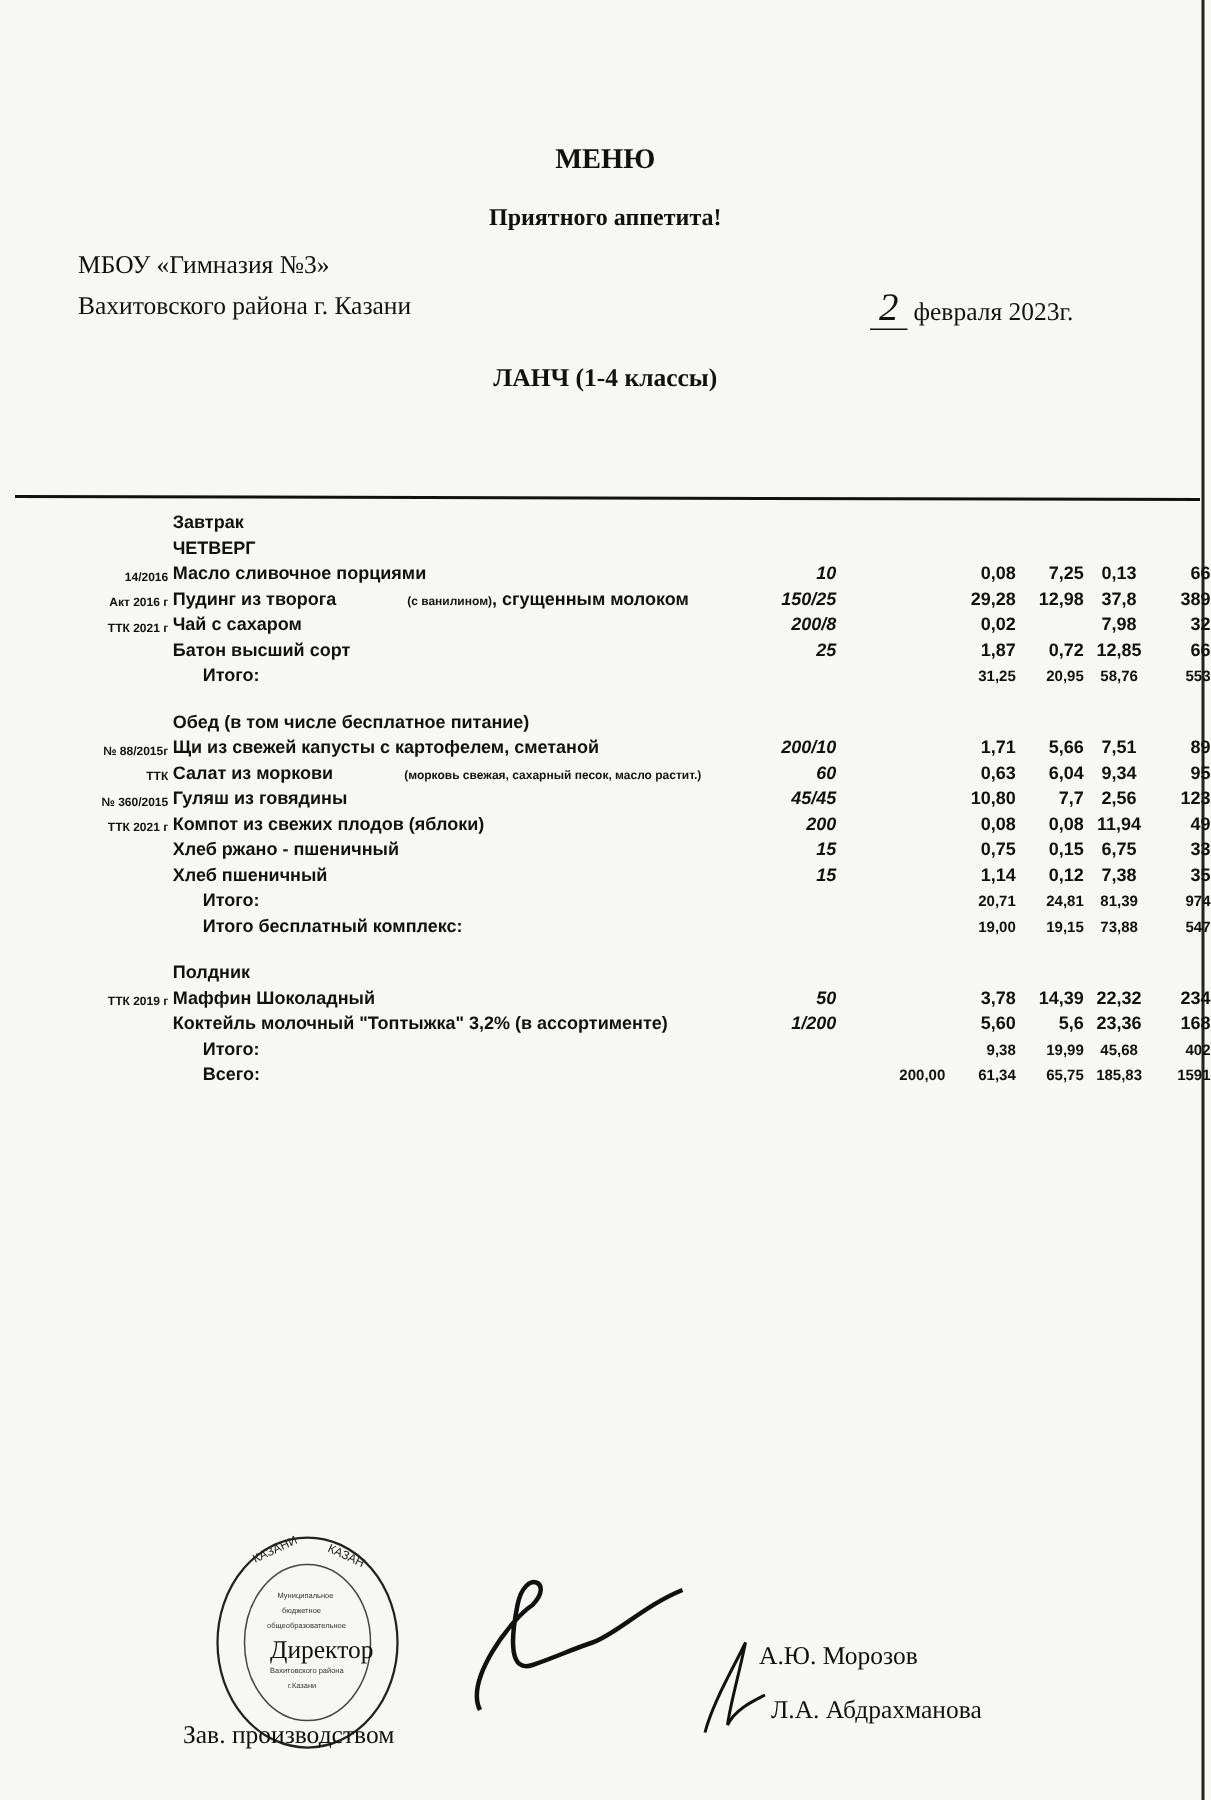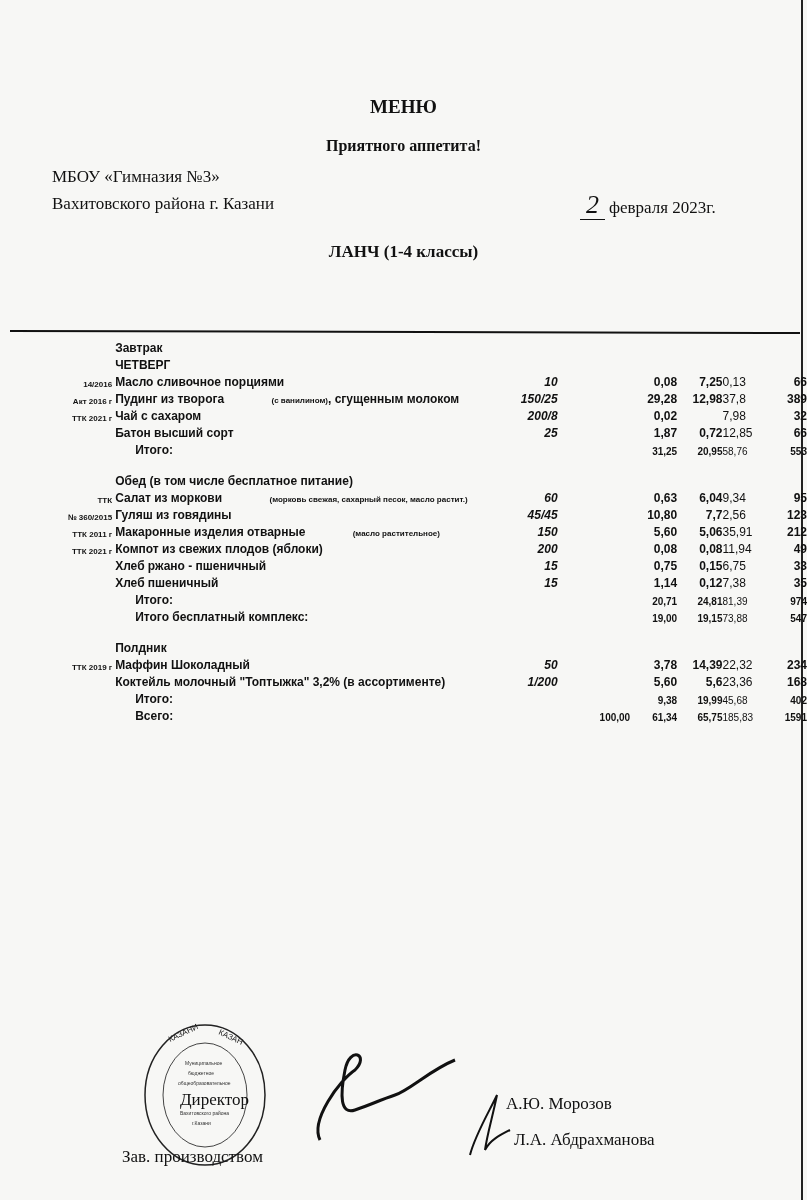--- a/index.html
+++ b/index.html
@@ -19,21 +19,21 @@
     .rule { position: absolute; left: 10px; top: 331px; width: 790px; height: 2px; background: #111; transform: rotate(0.15deg); }
     table.menu { position: absolute; left: 40px; top: 338px; border-collapse: collapse; font-family: "Liberation Sans", sans-serif; font-size: 12px; }
     table.menu td { padding: 0; height: 17px; vertical-align: bottom; white-space: nowrap; }
     td.code { width: 77px; text-align: right; font-size: 8px; font-weight: bold; padding-right: 3px !important; }
     td.name { width: 368px; font-weight: bold; }
     td.name .note { font-size: 8px; margin-left: 44px; }
     td.portion { width: 60px; text-align: right; font-weight: bold; font-style: italic; }
     td.weight { width: 80px; text-align: right; font-weight: bold; }
     td.n1 { width: 50px; text-align: right; font-weight: bold; }
     td.n2 { width: 48px; text-align: right; font-weight: bold; }
-    td.n3 { width: 50px; text-align: left; font-weight: normal; }
+    td.n3 { width: 50px; text-align: center; font-weight: bold; }
     td.n4 { width: 40px; text-align: right; font-weight: bold; }
     tr.heading td.name { font-size: 12px; }
     tr.total td { font-size: 10px; }
     tr.total td.name { font-size: 12px; padding-left: 20px; }
     tr.spacer td { height: 14px; }
     .sign { position: absolute; font-family: "Liberation Serif", serif; font-size: 17px; }
     #director-label { left: 180px; top: 1090px; }
     #production-label { left: 122px; top: 1128px; margin-top: 19px; }
     #director-name { left: 506px; top: 1094px; }
     #production-name { left: 514px; top: 1130px; }
@@ -136,50 +136,50 @@
           <td class="code"></td>
           <td class="name">Обед (в том числе бесплатное питание)</td>
           <td class="portion"></td>
           <td class="weight"></td>
           <td class="n1"></td>
           <td class="n2"></td>
           <td class="n3"></td>
           <td class="n4"></td>
         </tr>
         <tr>
+          <td class="code">№ 88/2015г</td>
+          <td class="name"><span>Щи из свежей капусты с картофелем, сметаной</span><span class="note"></span><span></span></td>
+          <td class="portion">200/10</td>
+          <td class="weight"></td>
+          <td class="n1">1,71</td>
+          <td class="n2">5,66</td>
+          <td class="n3">7,51</td>
+          <td class="n4">89</td>
+        </tr>
+        <tr>
           <td class="code">ТТК</td>
           <td class="name"><span>Салат из моркови </span><span class="note">(морковь свежая, сахарный песок, масло растит.)</span><span></span></td>
           <td class="portion">60</td>
           <td class="weight"></td>
           <td class="n1">0,63</td>
           <td class="n2">6,04</td>
           <td class="n3">9,34</td>
           <td class="n4">95</td>
         </tr>
         <tr>
           <td class="code">№ 360/2015</td>
           <td class="name"><span>Гуляш из говядины</span><span class="note"></span><span></span></td>
           <td class="portion">45/45</td>
           <td class="weight"></td>
           <td class="n1">10,80</td>
           <td class="n2">7,7</td>
           <td class="n3">2,56</td>
           <td class="n4">123</td>
         </tr>
         <tr>
-          <td class="code">ТТК 2011 г</td>
-          <td class="name"><span>Макаронные изделия отварные </span><span class="note">(масло растительное)</span><span></span></td>
-          <td class="portion">150</td>
-          <td class="weight"></td>
-          <td class="n1">5,60</td>
-          <td class="n2">5,06</td>
-          <td class="n3">35,91</td>
-          <td class="n4">212</td>
-        </tr>
-        <tr>
           <td class="code">ТТК 2021 г</td>
           <td class="name"><span>Компот из свежих плодов (яблоки)</span><span class="note"></span><span></span></td>
           <td class="portion">200</td>
           <td class="weight"></td>
           <td class="n1">0,08</td>
           <td class="n2">0,08</td>
           <td class="n3">11,94</td>
           <td class="n4">49</td>
         </tr>
         <tr>
@@ -262,21 +262,21 @@
           <td class="weight"></td>
           <td class="n1">9,38</td>
           <td class="n2">19,99</td>
           <td class="n3">45,68</td>
           <td class="n4">402</td>
         </tr>
         <tr class="total">
           <td class="code"></td>
           <td class="name">Всего:</td>
           <td class="portion"></td>
-          <td class="weight">100,00</td>
+          <td class="weight">200,00</td>
           <td class="n1">61,34</td>
           <td class="n2">65,75</td>
           <td class="n3">185,83</td>
           <td class="n4">1591</td>
         </tr>
       </tbody>
   </table>
 
   <svg class="stamp" viewBox="0 0 130 150">
     <ellipse cx="65" cy="75" rx="60" ry="70" fill="none" stroke="#222" stroke-width="1.5"></ellipse>

